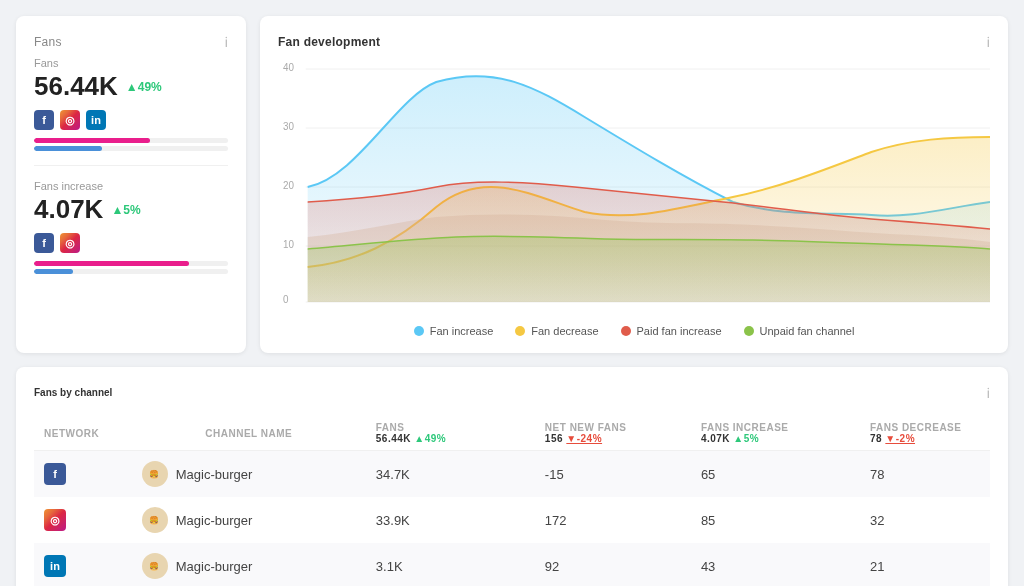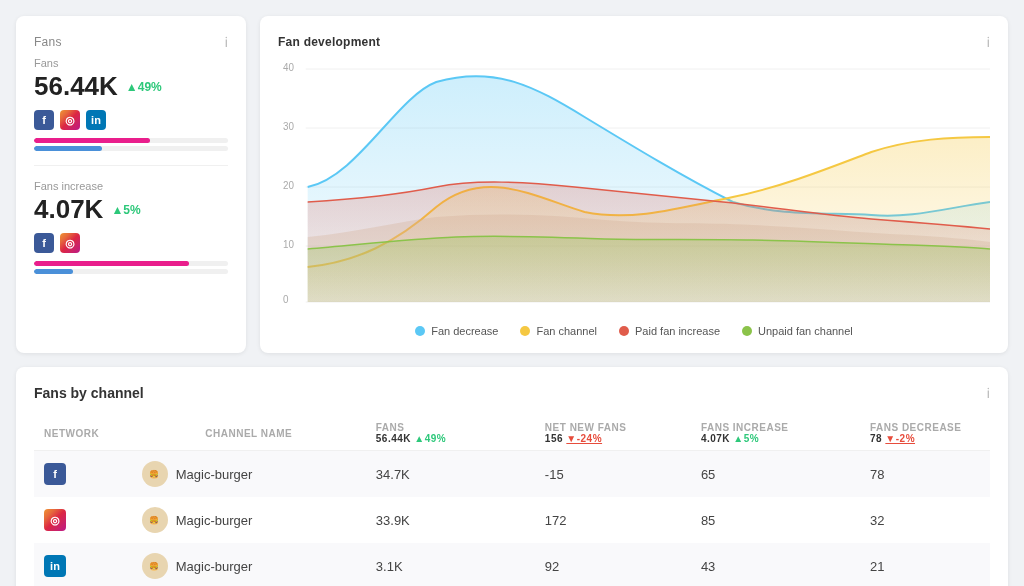--- a/index.html
+++ b/index.html
@@ -129,21 +129,21 @@
       padding: 16px 18px;
       box-shadow: 0 1px 4px rgba(0,0,0,0.08);
     }
     .table-card-header {
       display: flex;
       justify-content: space-between;
       align-items: center;
       margin-bottom: 14px;
     }
     .table-card-title {
-      font-size: 14px;
+      font-size: 10px;
       font-weight: 600;
       color: #333;
     }
     table {
       width: 100%;
       border-collapse: collapse;
     }
     thead tr th {
       font-size: 10px;
       color: #aaa;
@@ -309,25 +309,25 @@
         <path d="M30,145 C80,142 120,138 160,130 C200,122 250,125 300,130 C350,135 400,140 450,145 C500,150 550,158 600,162 C640,165 680,168 720,172 L720,245 L30,245 Z" fill="url(#redGrad)" stroke="none"></path>
         <path d="M30,145 C80,142 120,138 160,130 C200,122 250,125 300,130 C350,135 400,140 450,145 C500,150 550,158 600,162 C640,165 680,168 720,172" fill="none" stroke="#e05c4b" stroke-width="1.5"></path>
 
         <path d="M30,192 C80,188 130,182 180,180 C230,178 280,180 330,182 C380,183 430,182 480,183 C530,184 580,186 640,188 C670,189 700,190 720,192 L720,245 L30,245 Z" fill="url(#greenGrad)" stroke="none"></path>
         <path d="M30,192 C80,188 130,182 180,180 C230,178 280,180 330,182 C380,183 430,182 480,183 C530,184 580,186 640,188 C670,189 700,190 720,192" fill="none" stroke="#8bc34a" stroke-width="1.5"></path>
       </svg>
     </div>
     <div class="chart-legend">
       <div class="legend-item">
         <div class="legend-dot" style="background:#5bc8f5"></div>
-        <span>Fan decrease</span>
+        <span>Fan increase</span>
       </div>
       <div class="legend-item">
         <div class="legend-dot" style="background:#f5c842"></div>
-        <span>Fan channel</span>
+        <span>Fan decrease</span>
       </div>
       <div class="legend-item">
         <div class="legend-dot" style="background:#e05c4b"></div>
         <span>Paid fan increase</span>
       </div>
       <div class="legend-item">
         <div class="legend-dot" style="background:#8bc34a"></div>
         <span>Unpaid fan channel</span>
       </div>
     </div>

